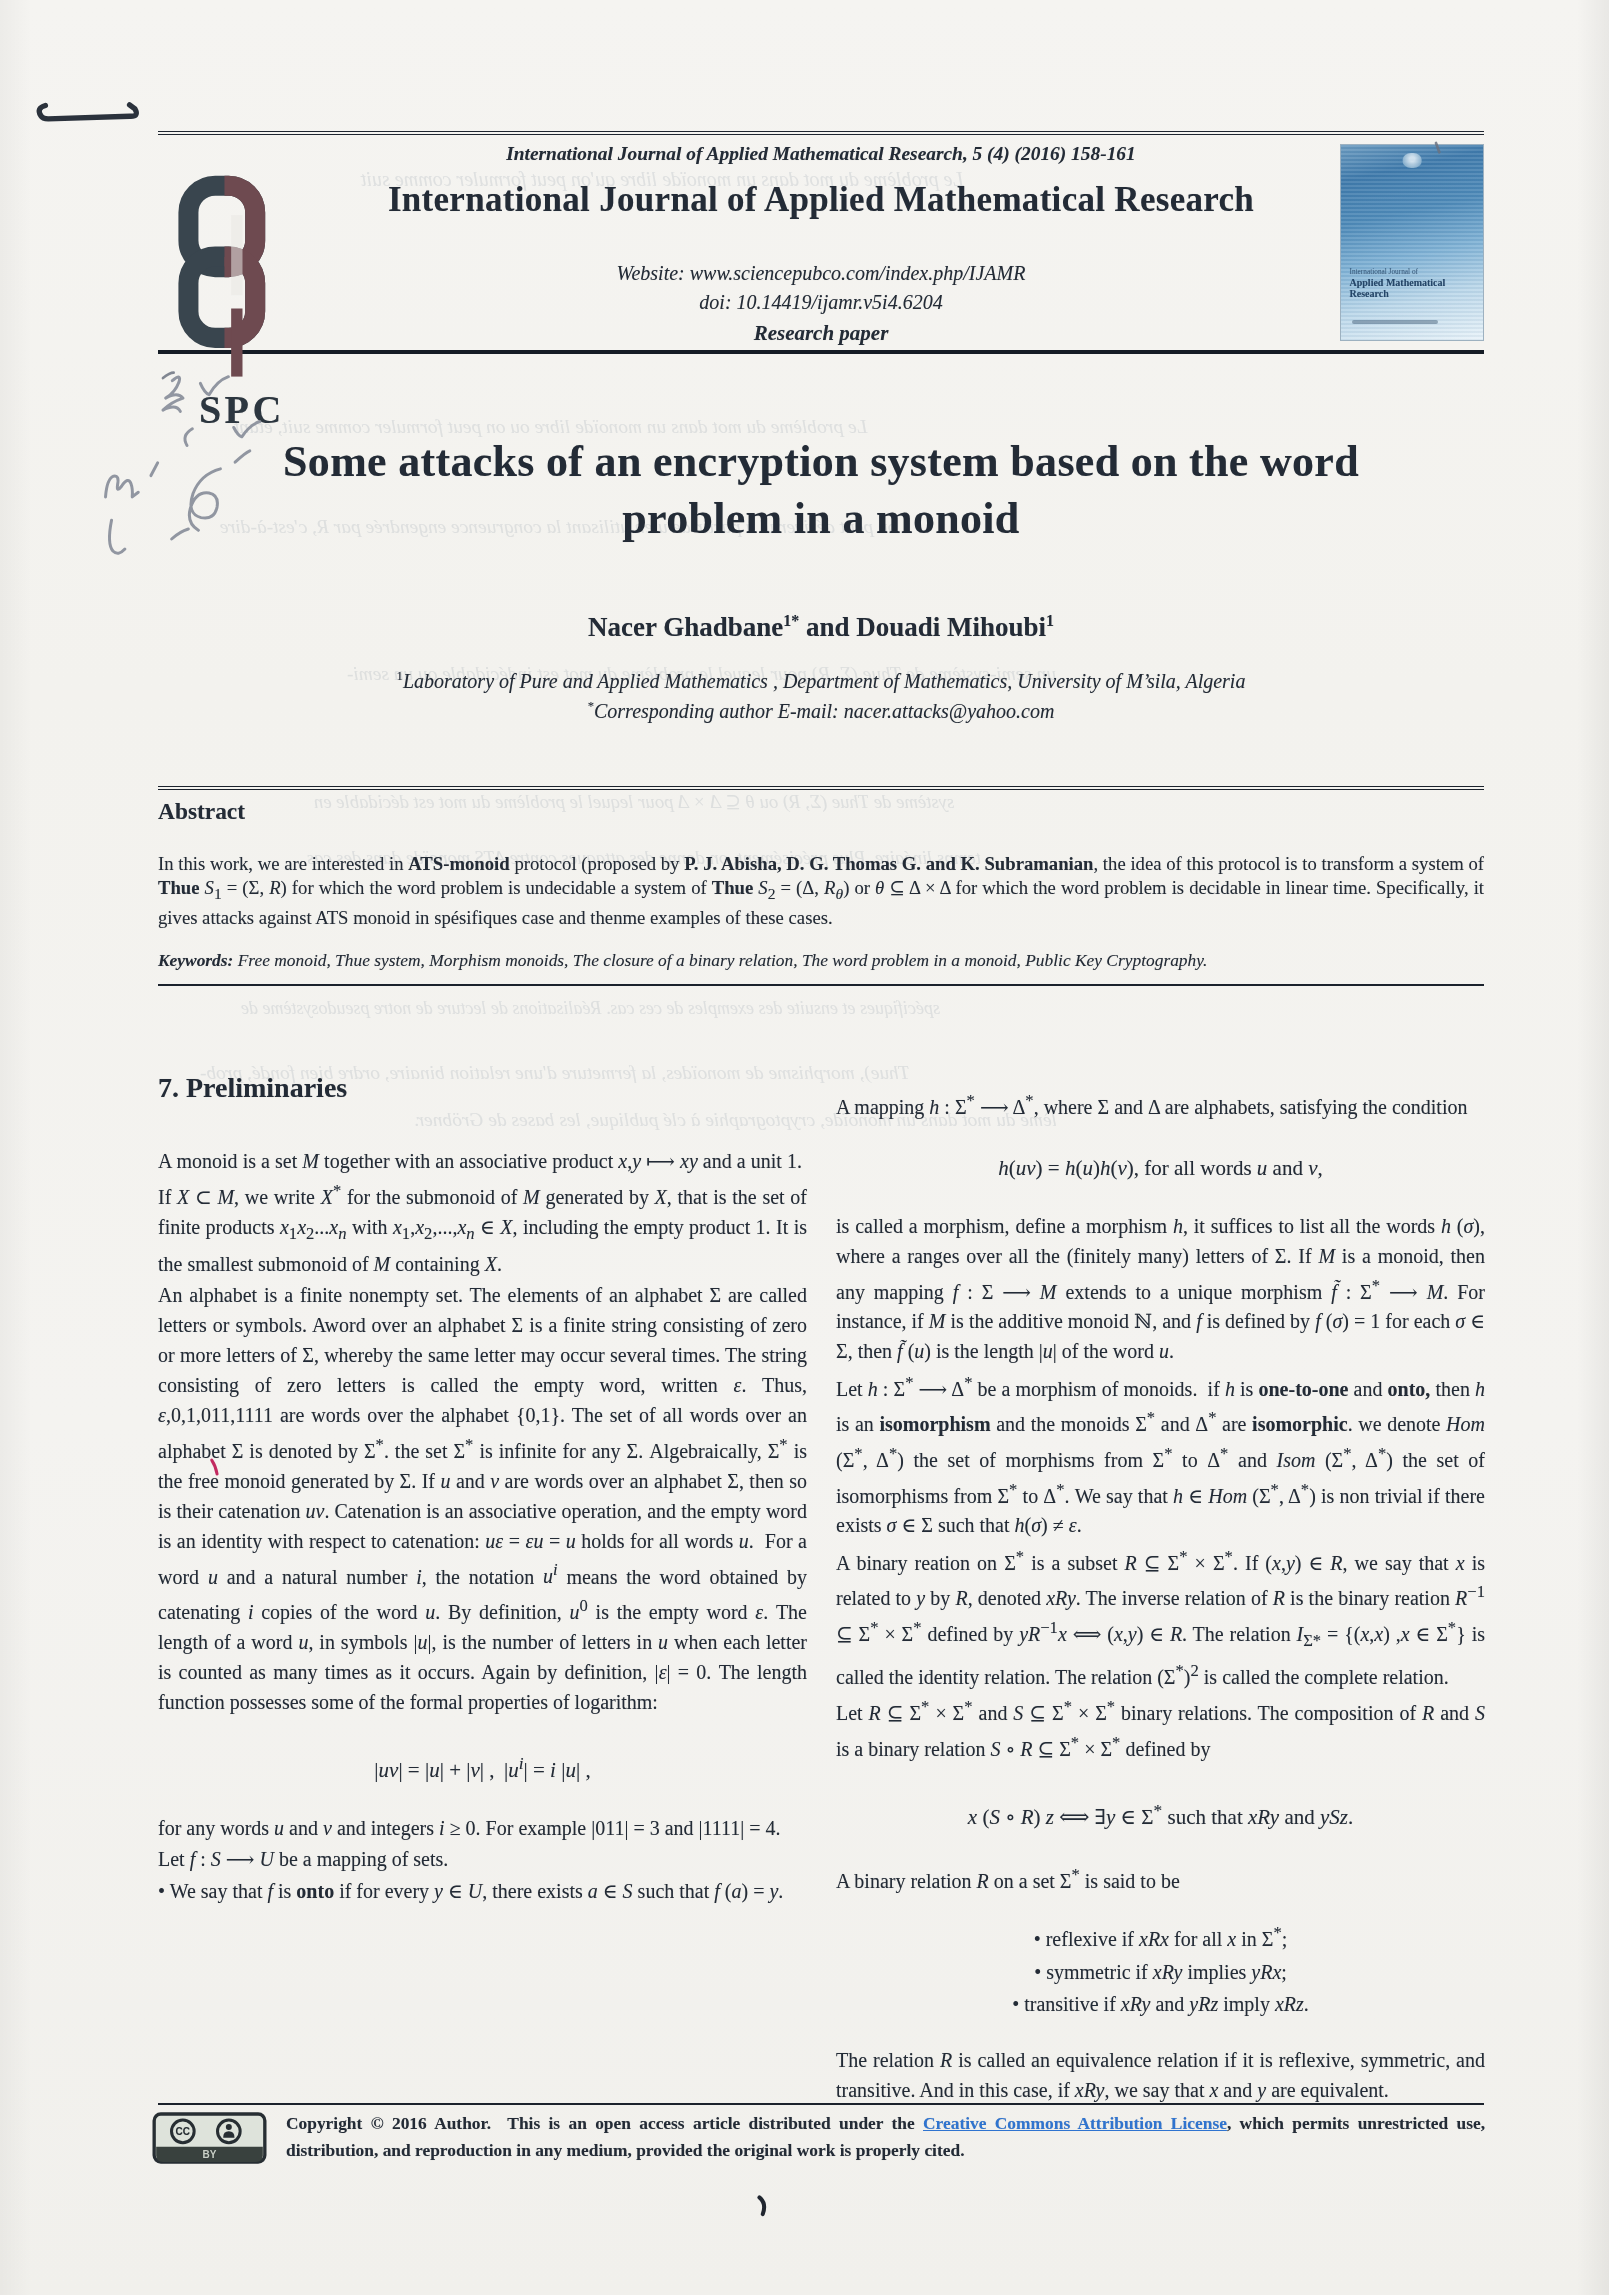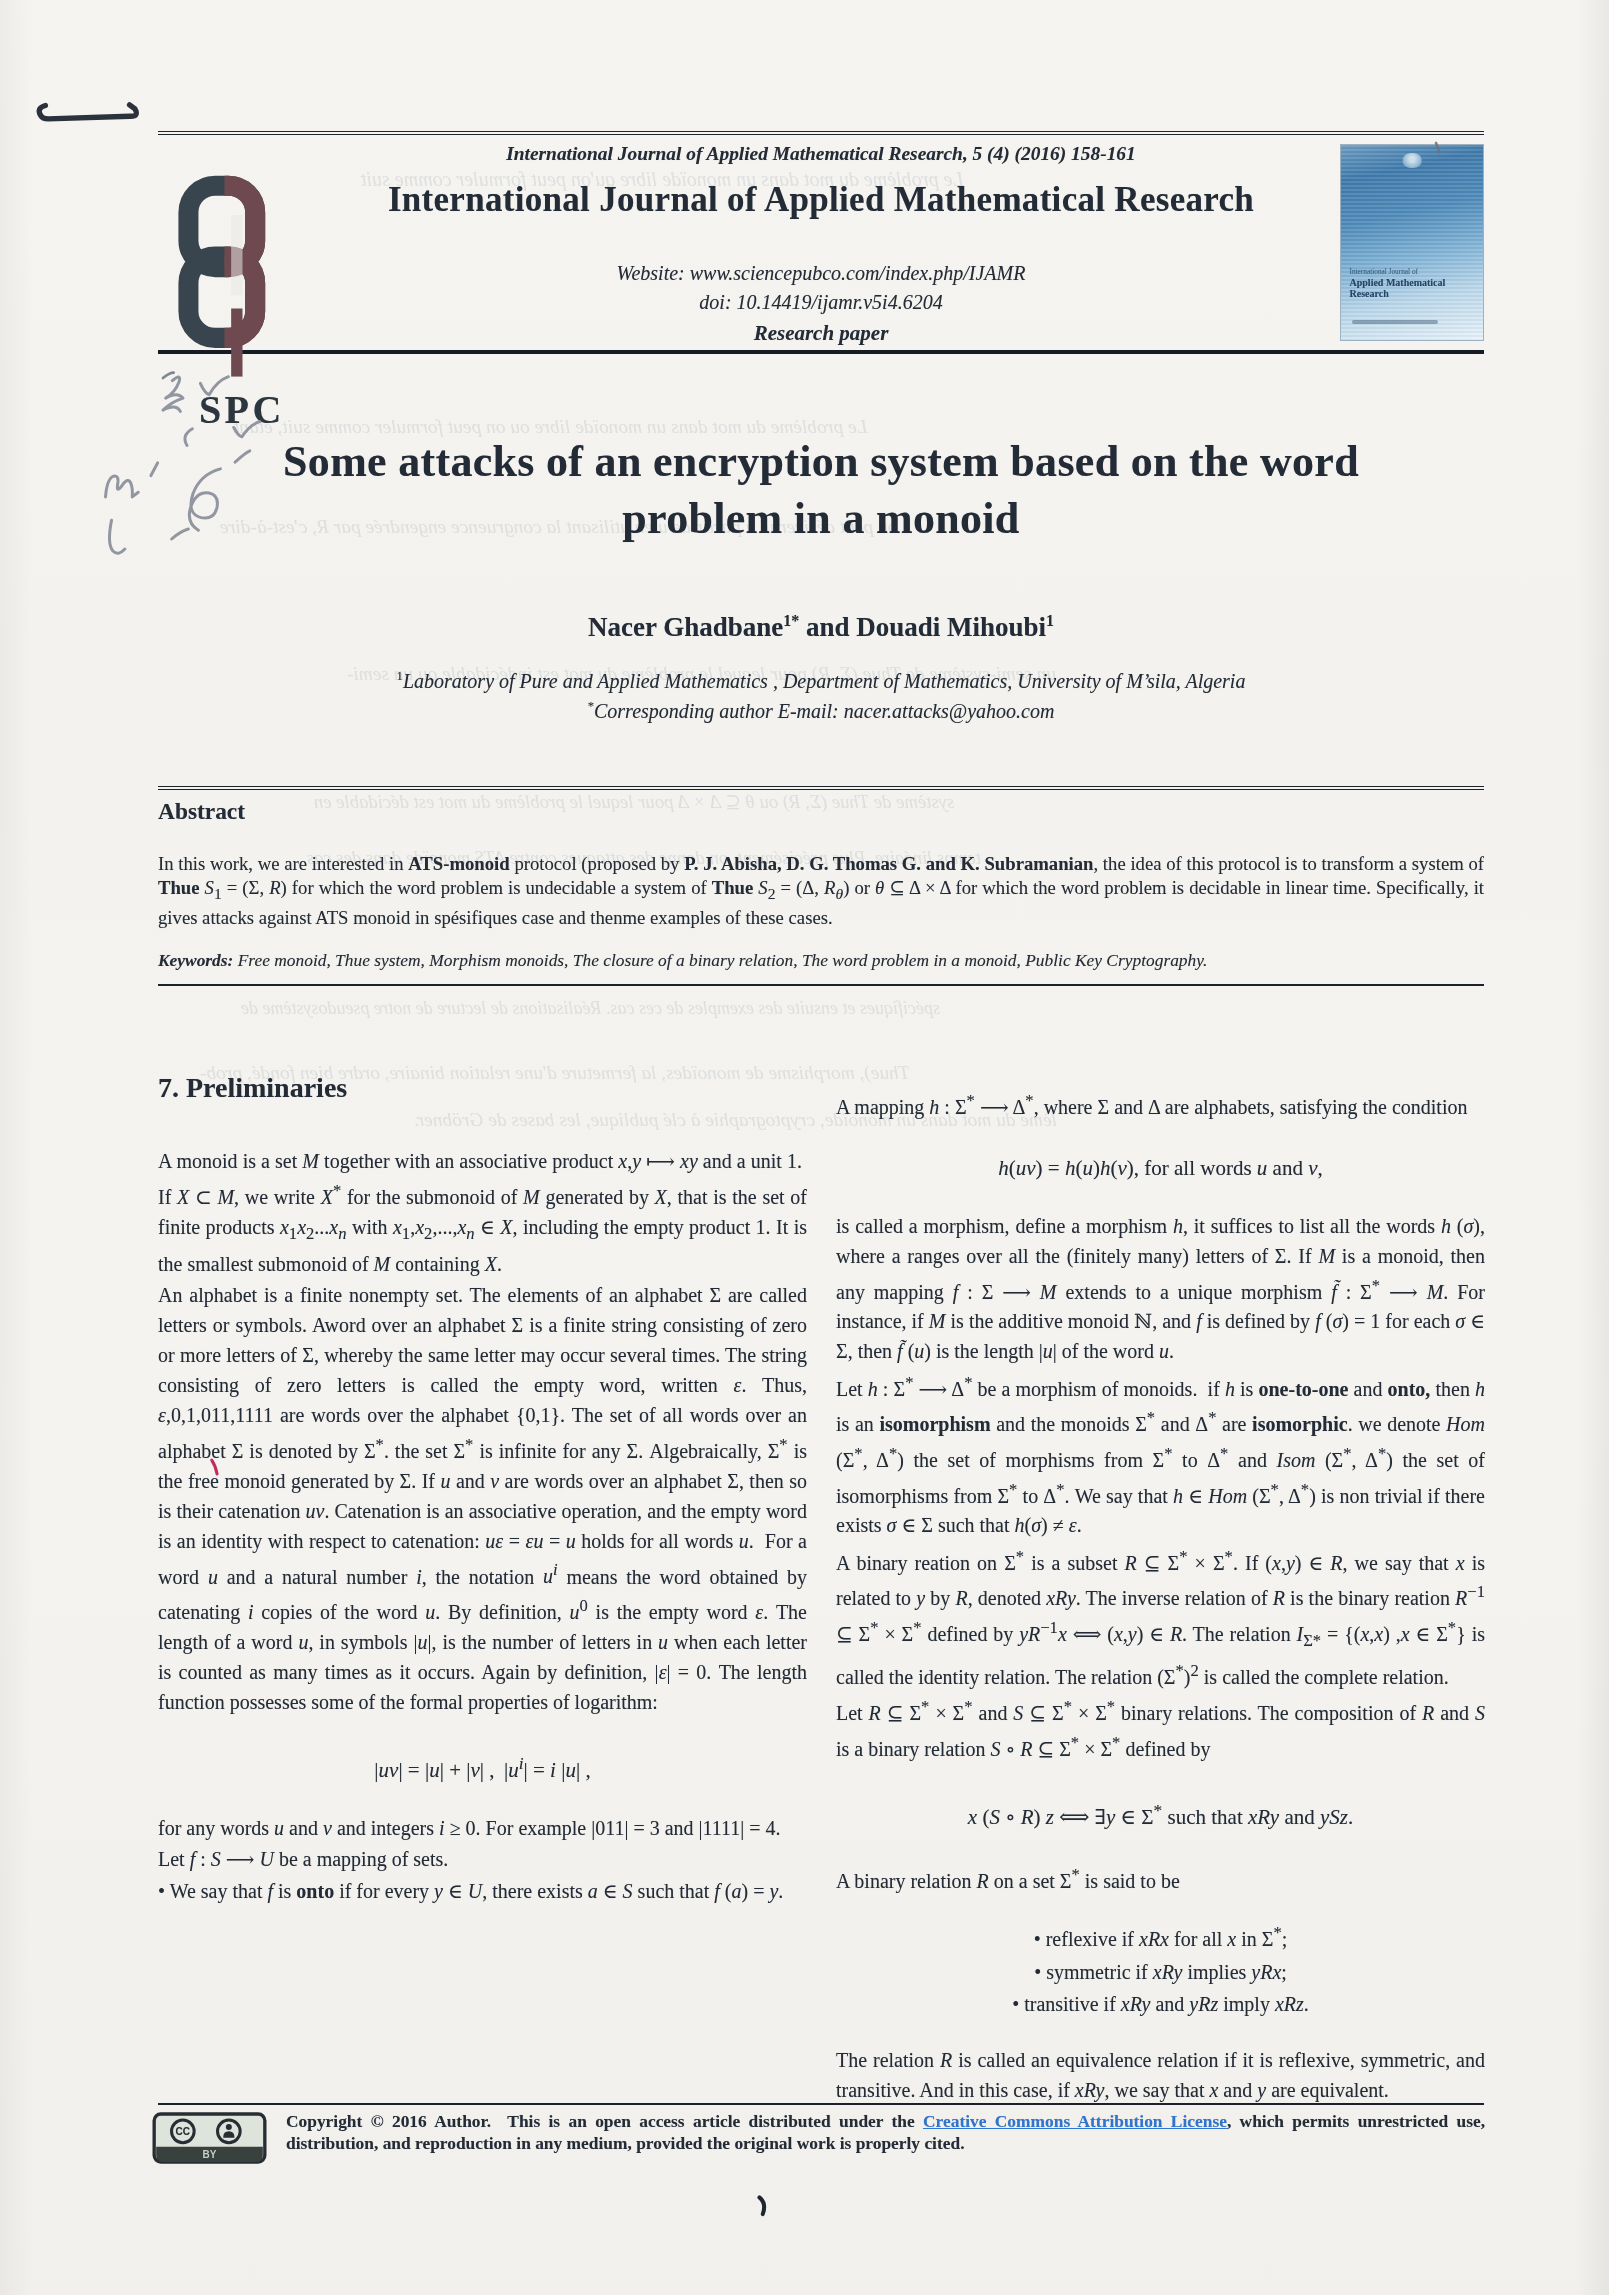--- a/index.html
+++ b/index.html
@@ -81,21 +81,21 @@
   .col-right .first{margin-top:17px;}
   .bullet-center{text-align:center;margin:2.7px 0;}
   .bullets-block{margin:23px 0 25.4px 0;}
   .after-eq{margin-top:24px !important;}
 
   
   .foot-rule{position:absolute;left:158px;top:2103px;width:1326px;border-top:2px solid #1b222c;}
   .cc-badge{position:absolute;left:152px;top:2112px;width:115px;height:52px;}
   .cc-badge svg{display:block;width:100%;height:100%;}
   .footer-text{position:absolute;left:286px;top:2110px;width:1199px;
-    font-size:17.4px;line-height:22px;font-weight:bold;text-align:justify;margin:0;}
+    font-size:17.4px;line-height:27px;font-weight:bold;text-align:justify;margin:0;}
   .cc-link{color:#2f74d0;text-decoration:underline;cursor:pointer;}
 
   
   .bt{position:absolute;transform:scaleX(-1);white-space:nowrap;
     font-style:italic;color:#51657c;opacity:.13;font-size:19.4px;pointer-events:none;}
   .bt0{top:168px;left:361px;font-size:20px;}
   .bt1{top:416px;left:234px;}
   .bt2{top:516px;left:220px;}
   .bt3{top:663px;left:347px;}
   .bt4{top:791px;left:314px;font-size:18.7px;}

